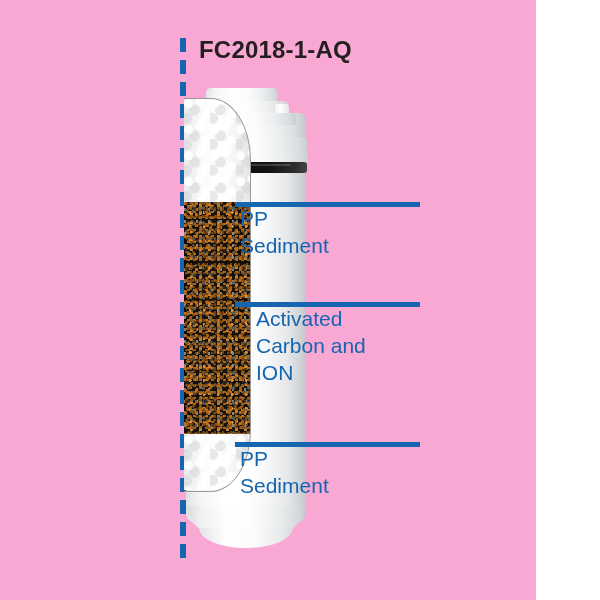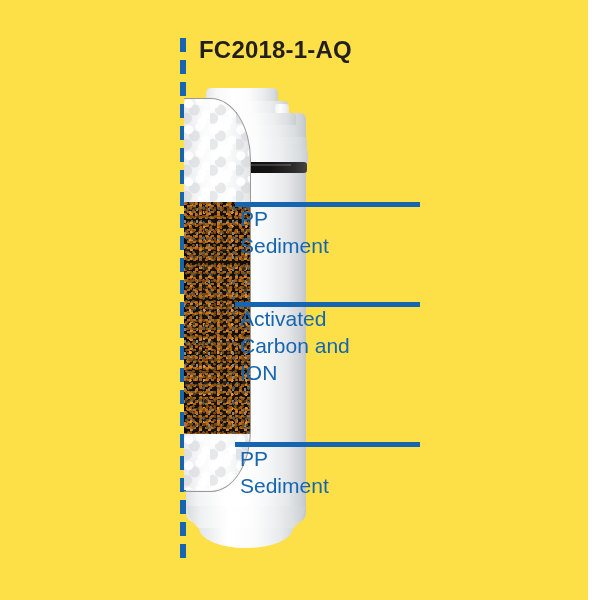--- a/index.html
+++ b/index.html
@@ -7,23 +7,23 @@
     padding: 0;
     background: #ffffff;
   }
   body {
     font-family: "Liberation Sans", sans-serif;
     -webkit-font-smoothing: antialiased;
   }
 
   #stage {
     position: relative;
-    width: 588px;
+    width: 536px;
     height: 600px;
-    background: #fde047;
+    background: #f9a8d4;
     overflow: hidden;
   }
 
   
   .title {
     position: absolute;
     left: 199px;
     top: 36px;
     font-size: 24px;
     font-weight: bold;
@@ -265,21 +265,21 @@
 
   
   .callout {
     position: absolute;
     color: #1565b0;
     font-size: 21px;
     line-height: 27px;
     white-space: pre-line;
   }
   .callout-1 { left: 240px; top: 205px; width: 180px; }
-  .callout-2 { left: 240px; top: 305px; width: 180px; }
+  .callout-2 { left: 256px; top: 305px; width: 180px; }
   .callout-3 { left: 240px; top: 445px; width: 180px; }
 </style>
 </head>
 <body>
 
 <div id="stage">
 
   <div class="title">FC2018-1-AQ</div>
 
   <div class="centerline"></div>

